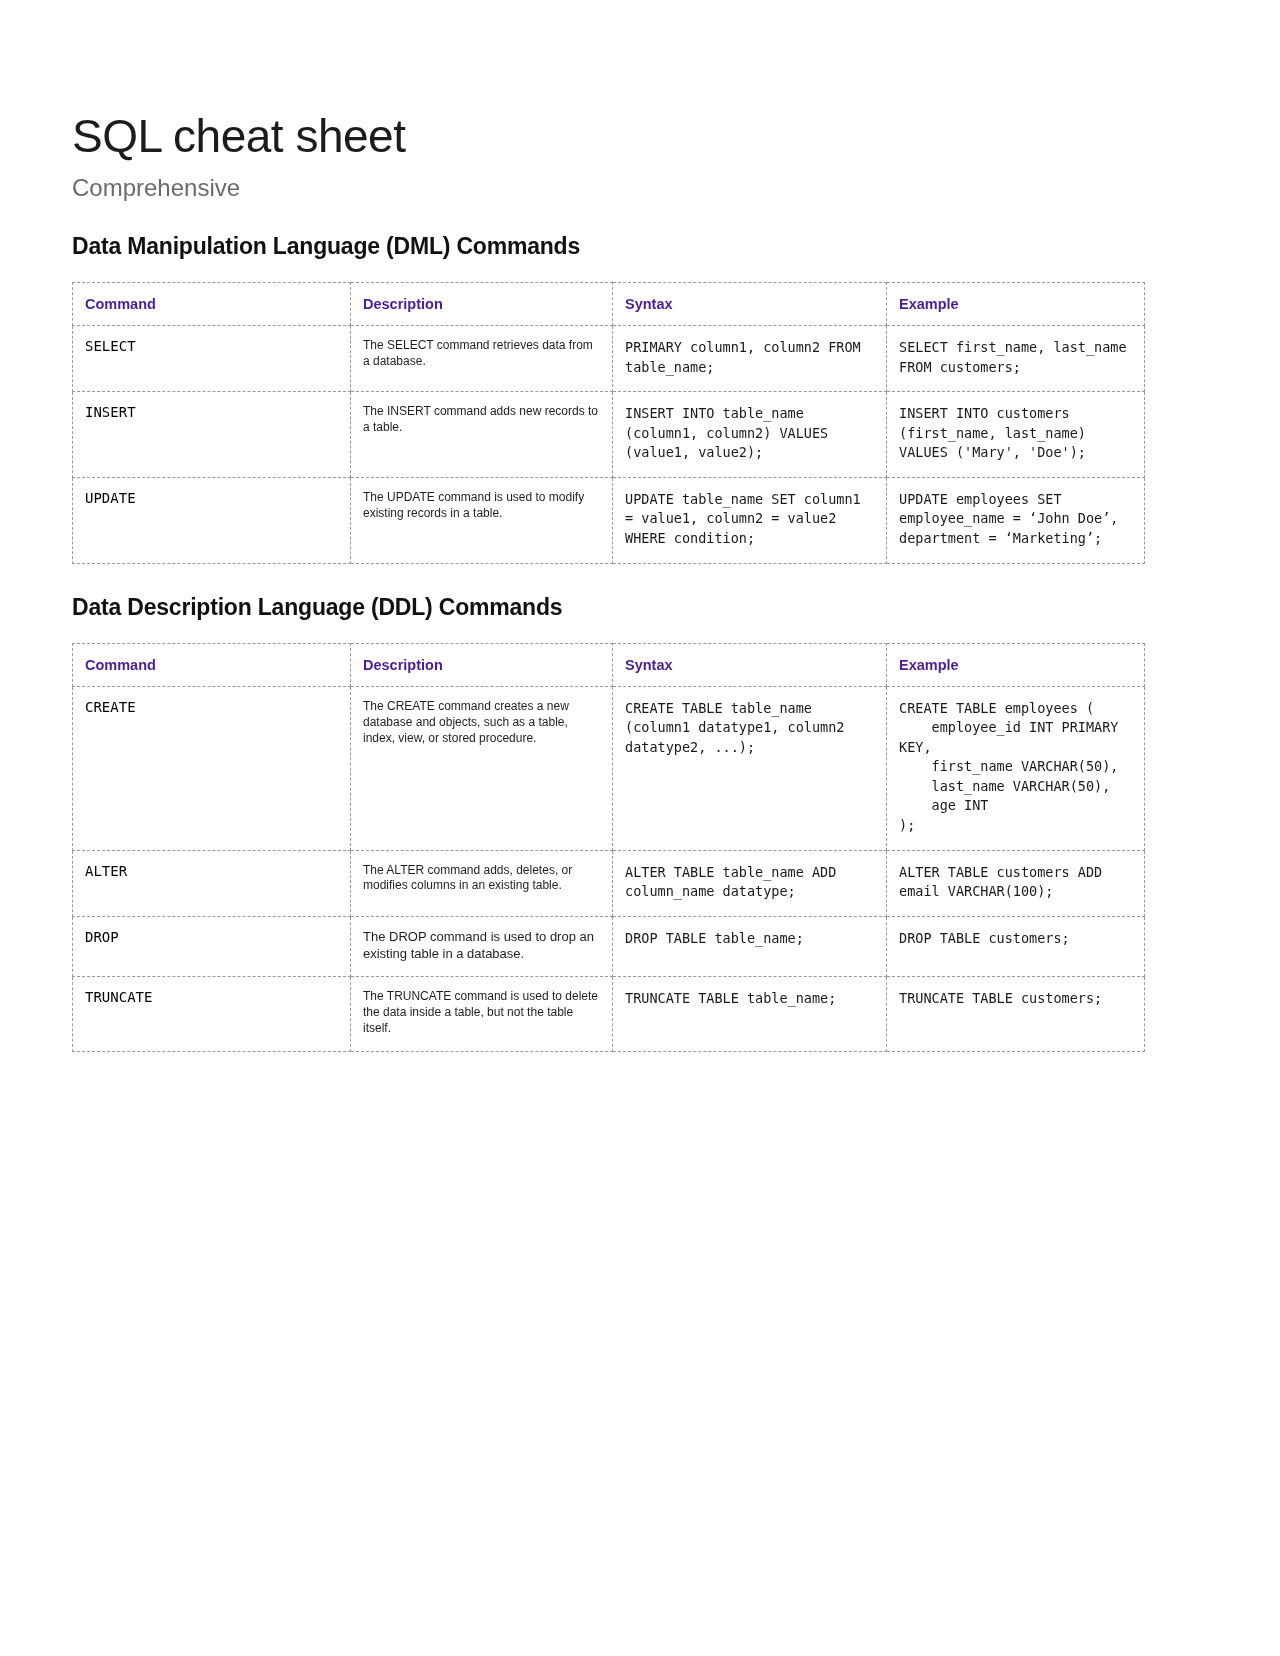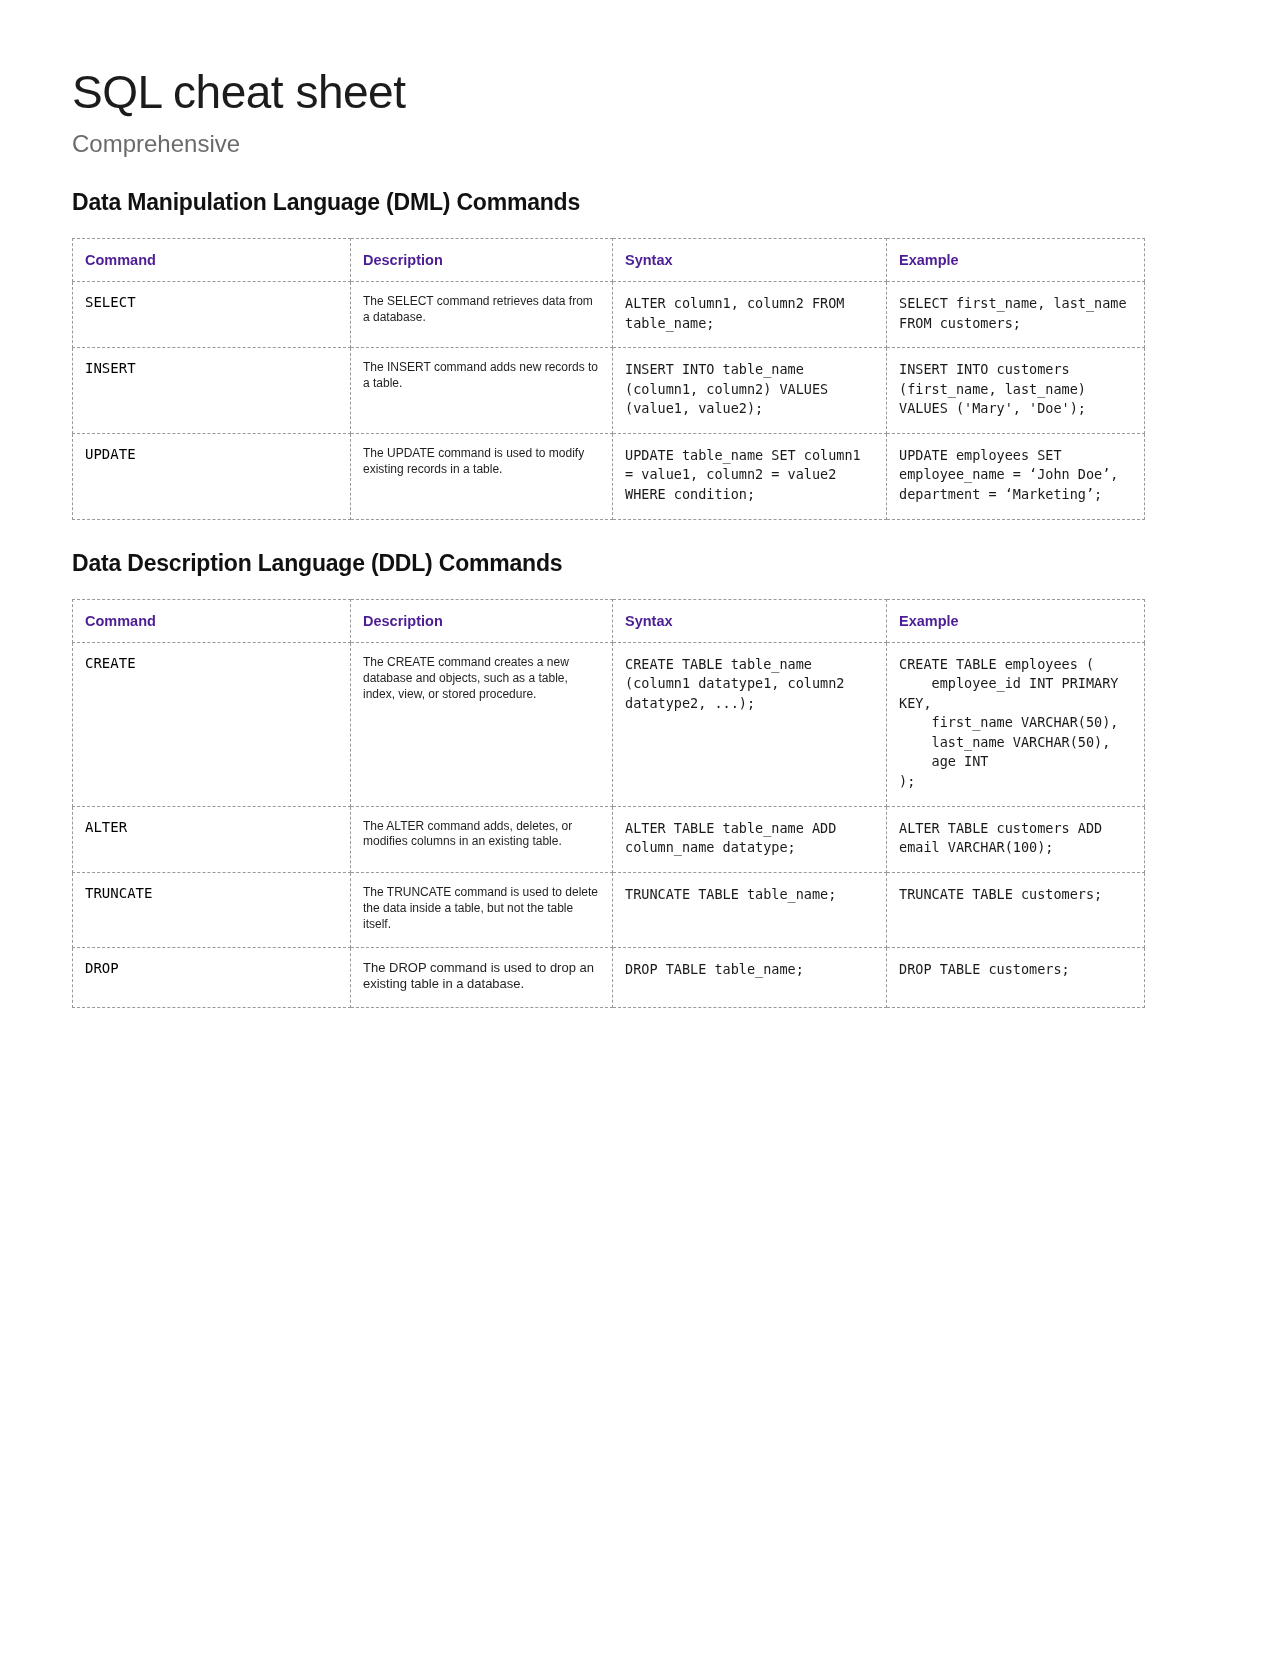--- a/index.html
+++ b/index.html
@@ -9,21 +9,21 @@
   }
   body {
     width: 1280px;
     height: 1656px;
     font-family: "Liberation Sans", sans-serif;
     color: #1a1a1a;
     position: relative;
     overflow: hidden;
   }
   .page {
-    padding: 68px 72px 0 72px;
+    padding: 112px 72px 0 72px;
     box-sizing: border-box;
   }
   .doc-title {
     font-size: 46px;
     font-weight: 400;
     letter-spacing: -0.5px;
     color: #1c1c1c;
     margin: 0 0 14px 0;
     line-height: 1.05;
   }
@@ -112,21 +112,21 @@
           <th>Command</th>
           <th>Description</th>
           <th>Syntax</th>
           <th>Example</th>
         </tr>
       </thead>
       <tbody>
         <tr>
           <td class="cell-cmd">SELECT</td>
           <td class="desc">The SELECT command retrieves data from a database.</td>
-          <td class="mono">ALTER column1, column2 FROM table_name;</td>
+          <td class="mono">PRIMARY column1, column2 FROM table_name;</td>
           <td class="mono">SELECT first_name, last_name FROM customers;</td>
         </tr>
         <tr>
           <td class="cell-cmd">INSERT</td>
           <td class="desc">The INSERT command adds new records to a table.</td>
           <td class="mono">INSERT INTO table_name (column1, column2) VALUES (value1, value2);</td>
           <td class="mono">INSERT INTO customers (first_name, last_name) VALUES ('Mary', 'Doe');</td>
         </tr>
         <tr>
           <td class="cell-cmd">UPDATE</td>
@@ -167,28 +167,28 @@
     age INT
 );</td>
         </tr>
         <tr>
           <td class="cell-cmd">ALTER</td>
           <td class="desc">The ALTER command adds, deletes, or modifies columns in an existing table.</td>
           <td class="mono">ALTER TABLE table_name ADD column_name datatype;</td>
           <td class="mono">ALTER TABLE customers ADD email VARCHAR(100);</td>
         </tr>
         <tr class="tall-row">
+          <td class="cell-cmd">DROP</td>
+          <td class="desc small">The DROP command is used to drop an existing table in a database.</td>
+          <td class="mono">DROP TABLE table_name;</td>
+          <td class="mono">DROP TABLE customers;</td>
+        </tr>
+        <tr class="tall-row">
           <td class="cell-cmd">TRUNCATE</td>
           <td class="desc">The TRUNCATE command is used to delete the data inside a table, but not the table itself.</td>
           <td class="mono">TRUNCATE TABLE table_name;</td>
           <td class="mono">TRUNCATE TABLE customers;</td>
-        </tr>
-        <tr class="tall-row">
-          <td class="cell-cmd">DROP</td>
-          <td class="desc small">The DROP command is used to drop an existing table in a database.</td>
-          <td class="mono">DROP TABLE table_name;</td>
-          <td class="mono">DROP TABLE customers;</td>
         </tr>
       </tbody>
     </table>
   </div>
 
 </div>
 
 </body></html>

